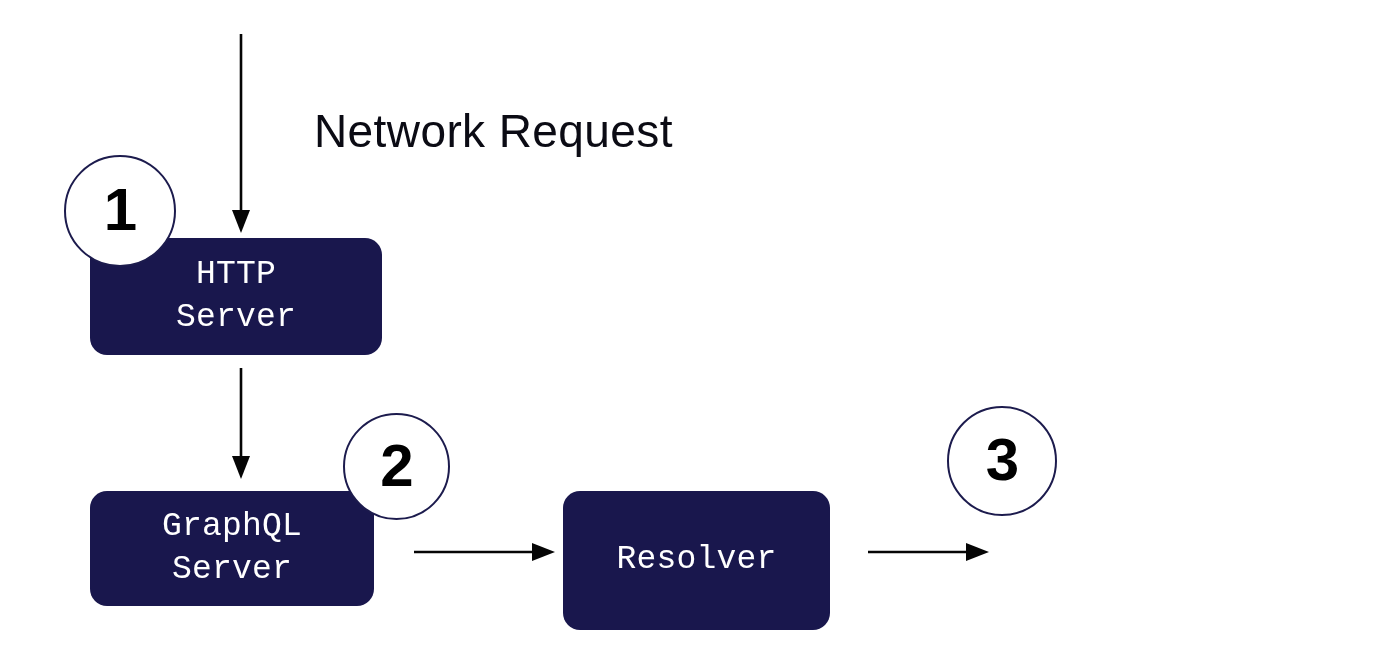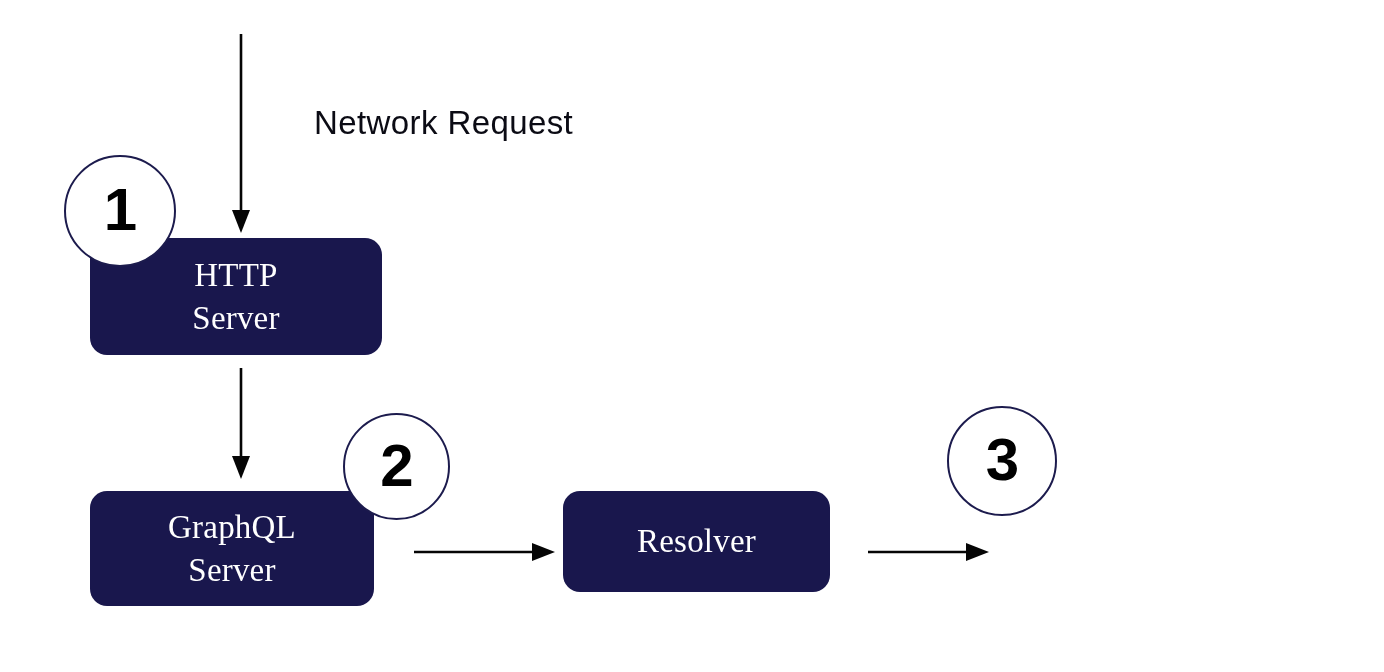--- a/index.html
+++ b/index.html
@@ -25,32 +25,32 @@
     background: #19174d;
     border-radius: 17px;
     display: flex;
     align-items: center;
     justify-content: center;
     text-align: center;
     z-index: 2;
   }
   .node-label {
     color: #ffffff;
-    font-family: Liberation Serif, serif;
+    font-family: Liberation Mono, monospace;
     font-size: 33px;
     font-weight: 300;
     line-height: 1.28;
     letter-spacing: 0.2px;
     white-space: pre-line;
     padding: 0 10px;
   }
 
   #node-http        { left: 90px;   top: 238px; width: 292px; height: 117px; }
   #node-graphql     { left: 90px;   top: 491px; width: 284px; height: 115px; }
-  #node-resolver    { left: 563px;  top: 491px; width: 267px; height: 101px; }
+  #node-resolver    { left: 563px;  top: 491px; width: 267px; height: 139px; }
   #node-business    { left: 1012px; top: 491px; width: 285px; height: 115px; }
 
   
   .badge {
     position: absolute;
     border-radius: 50%;
     background: #ffffff;
     border: 2px solid #1c1b4d;
     box-sizing: border-box;
     display: flex;
@@ -96,21 +96,21 @@
     position: absolute;
     color: #0b0b14;
     font-family: "Liberation Sans", sans-serif;
     font-weight: 300;
     z-index: 3;
     white-space: nowrap;
   }
   #label-network-request {
     left: 314px;
     top: 104px;
-    font-size: 33px;
+    font-size: 46px;
     letter-spacing: 0.4px;
     text-align: right;
   }
 </style>
 </head>
 <body>
 
 <div id="canvas">
 
   <svg id="conn-network" class="connector" viewBox="0 0 36 206">

